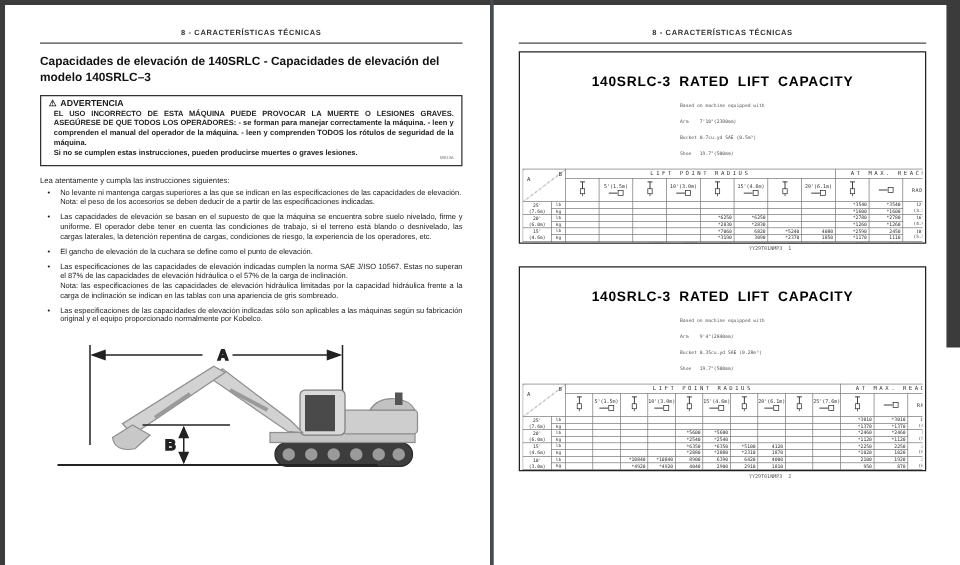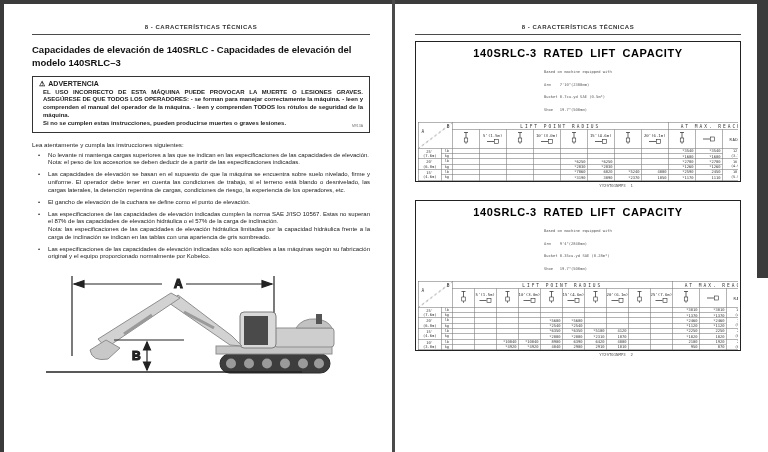--- a/index.html
+++ b/index.html
@@ -31,21 +31,21 @@
   .bullets{list-style:none;margin:0;padding:0 0 0 6px;}
   .bullets li{display:flex;gap:8px;margin-bottom:4.5px;font-size:6px;line-height:1.27;text-align:justify;}
   .bullets .b{flex:0 0 auto;font-size:6px;line-height:1.2;}
   .btext{white-space:pre-line;}
 
   .diagram-wrap{margin-top:7px;margin-left:2px;}
 
   
   .tablebox{border:1px solid #222;margin-top:6px;padding:3px 2px 0 2px;}
   .tbl-title{font-size:11px;font-weight:bold;text-align:center;letter-spacing:0.6px;color:#000;
-    word-spacing:3px;margin-top:2px;}
+    word-spacing:3px;margin-top:15px;}
   .clip{overflow:hidden;margin-top:2px;}
   .clip1{height:120px;}
   .clip2{height:130px;}
   .shrink{transform:scale(0.5);transform-origin:0 0;}
   .specs{font-family:"DejaVu Sans Mono", monospace;font-size:7.5px;line-height:8.5px;
     white-space:pre;color:#555;margin:0 0 3px 252px;}
   table.lift{border-collapse:collapse;table-layout:fixed;font-family:"DejaVu Sans Mono", monospace;color:#333;}
   .lift td{border:1px solid #666;padding:0;overflow:hidden;white-space:nowrap;}
   .lift .hmain{font-size:9px;letter-spacing:4px;text-align:center;height:14px;color:#333;}
   .lift .corner{position:relative;

